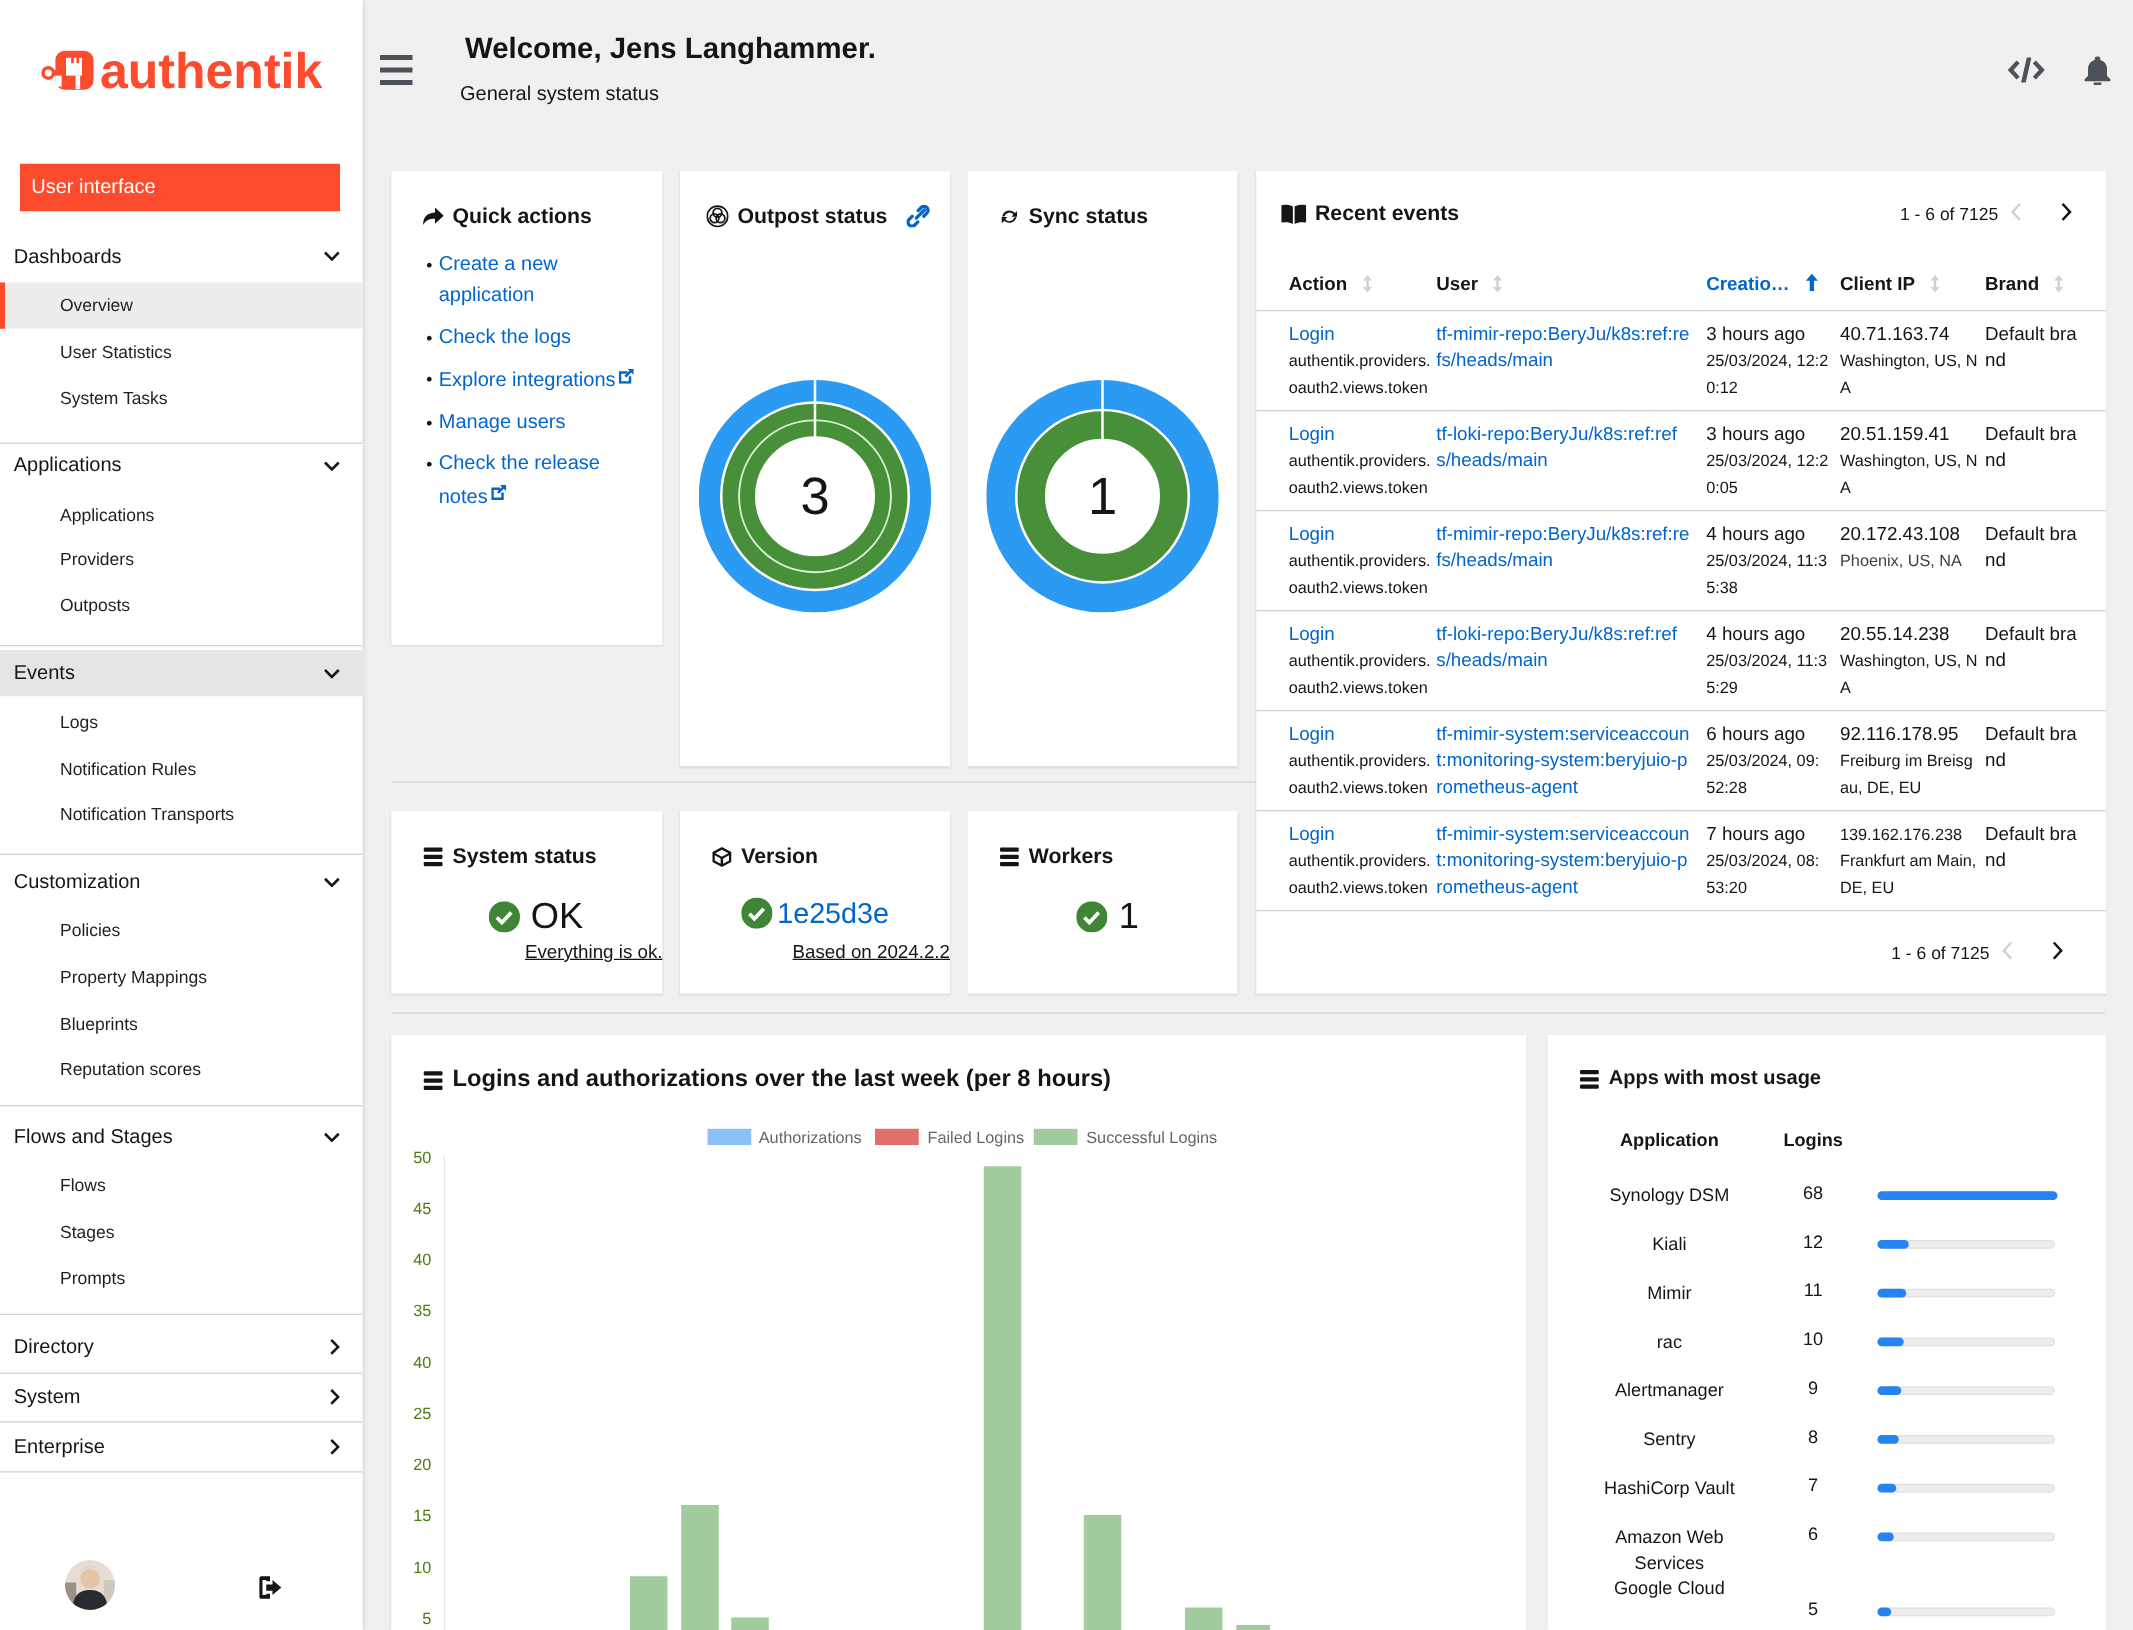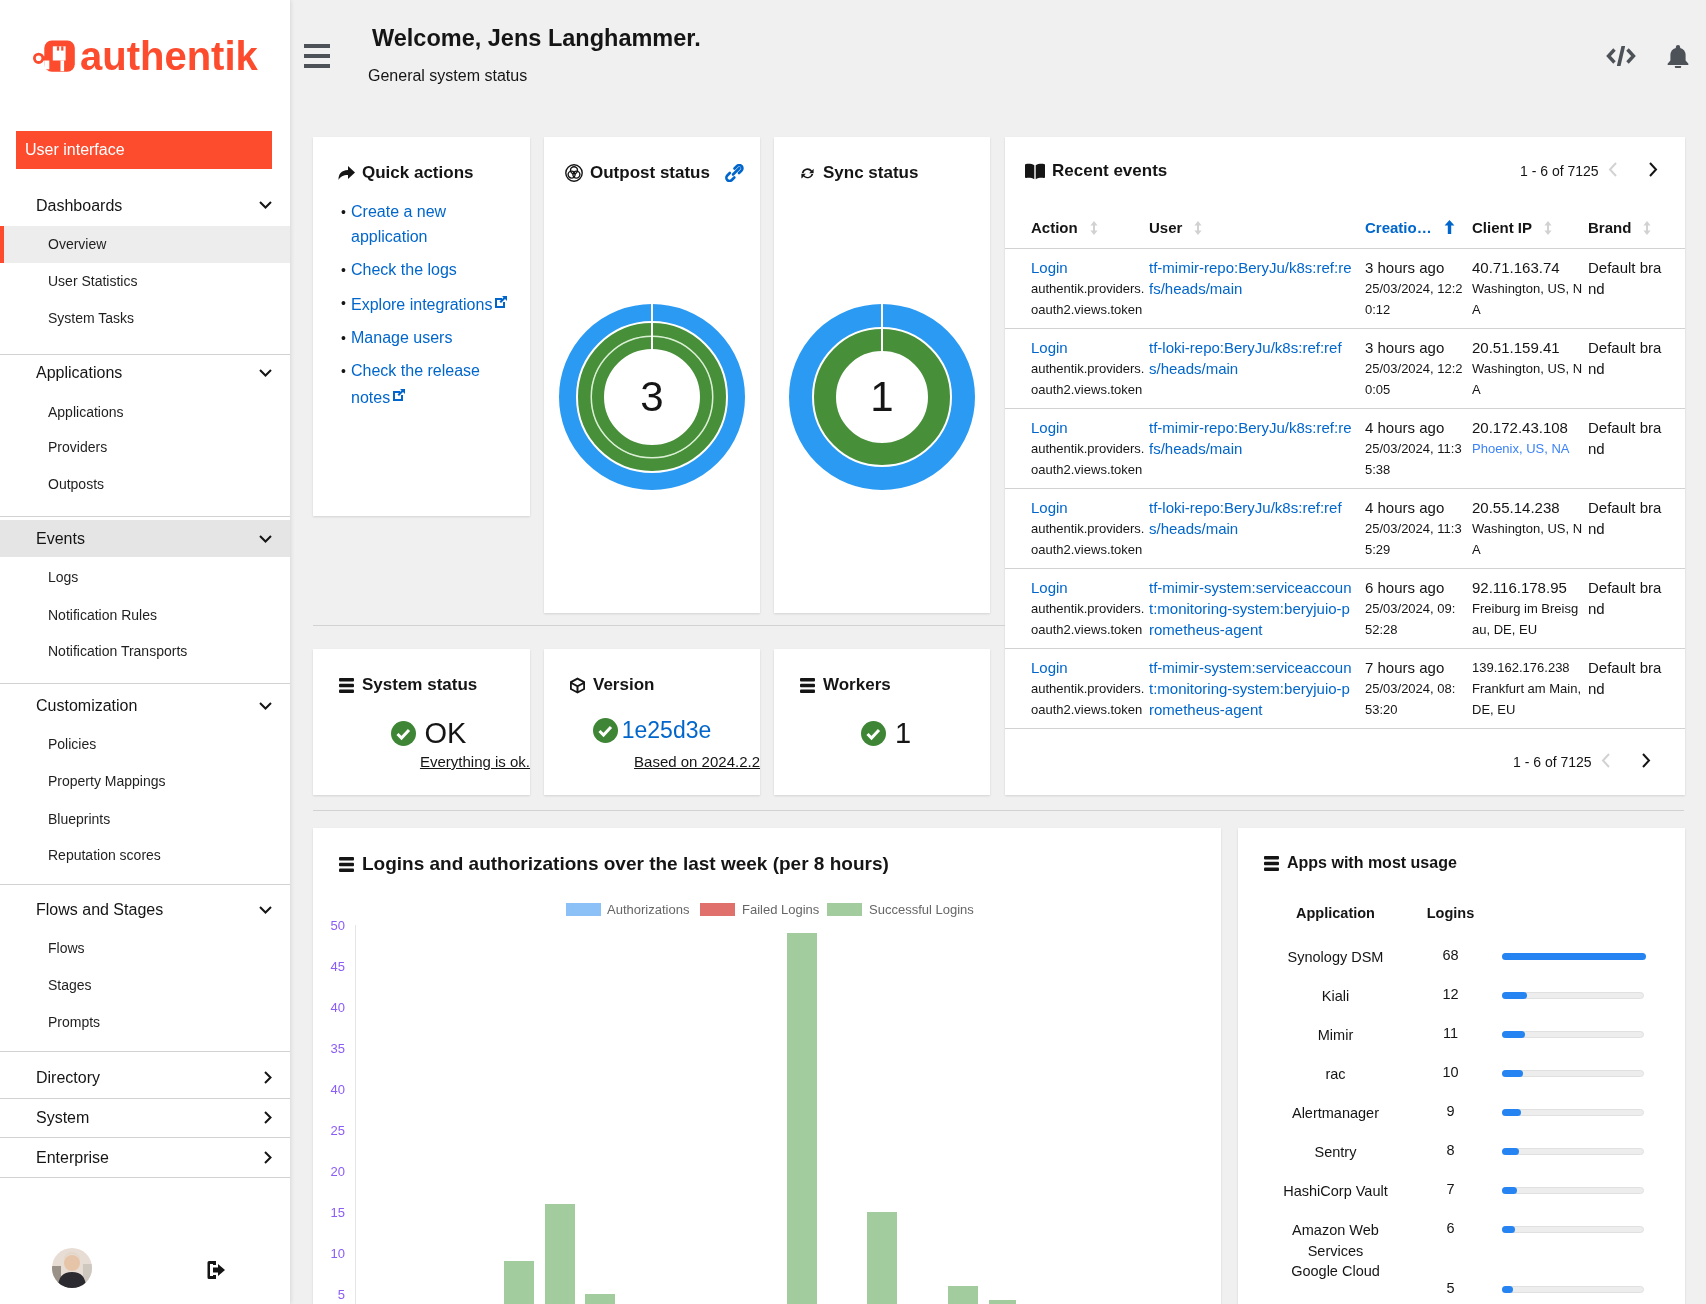--- a/index.html
+++ b/index.html
@@ -5,21 +5,21 @@
 * { margin:0; padding:0; box-sizing:border-box; }
 html,body { width:1706px; height:1304px; overflow:hidden; }
 body { font-family:"Liberation Sans", sans-serif; background:#f0f0f0; color:#151515; position:relative; }
 .abs { position:absolute; }
 
 #sidebar { position:absolute; left:0; top:0; width:290px; height:1304px; background:#fff; z-index:5; box-shadow:1px 0 4px rgba(0,0,0,0.10); }
 #logo { position:absolute; left:30px; top:33px; }
 .uibtn { position:absolute; left:16px; top:131px; width:256px; height:38px; background:#fd4b2d; color:#fff; font-size:16px; line-height:38px; padding-left:9px; }
 .nav { position:absolute; left:0; top:0; width:290px; height:1304px; font-size:16px; }
 .ndiv { position:absolute; left:0; width:290px; height:1px; background:#d2d2d2; }
-.nitem { position:absolute; left:0; width:290px; height:37px; line-height:37px; padding-left:36px; color:#151515; }
+.nitem { position:absolute; left:0; width:290px; height:37px; line-height:37px; padding-left:11px; color:#151515; }
 .nitem .chev { position:absolute; right:18px; top:0; height:37px; display:flex; align-items:center; }
 .nsub { position:absolute; left:0; width:290px; height:37px; line-height:37px; padding-left:48px; font-size:14px; color:#1f1f1f; }
 .nsub.active { background:#ededed; border-left:4px solid #fd4b2d; padding-left:44px; }
 .nitem.active { background:#e5e5e5; }
 #avatar { position:absolute; left:52px; top:1248px; }
 #signout { position:absolute; left:206px; top:1260px; }
 
 #burger { position:absolute; left:304px; top:44px; width:26px; height:24px; }
 #burger div { height:4px; background:#4d5258; margin-bottom:6px; }
 h1.welcome { position:absolute; left:372px; top:25px; font-size:23.5px; font-weight:bold; color:#151515; }
@@ -48,21 +48,21 @@
 .donut { position:absolute; }
 .bignum { font-size:42px; fill:#151515; font-family:"Liberation Sans",sans-serif; }
 
 .statusrow { position:absolute; left:0; width:100%; text-align:center; display:flex; justify-content:center; align-items:center; gap:9px; }
 .ok-big { font-size:29px; color:#151515; }
 .ver-big { font-size:23px; color:#06c; }
 #st2 .statusrow { gap:4px; }
 .status-sub { position:absolute; width:100%; text-align:right; font-size:15px; color:#151515;text-decoration:underline; }
 .pgn { position:absolute; font-size:14px; color:#151515; }
 
-.axislbl { position:absolute; font-size:13px; color:#8b5cf6; text-align:right; width:30px; }
+.axislbl { position:absolute; font-size:13px; color:#4d7c0f; text-align:right; width:30px; }
 .bar { position:absolute; background:#a3cc9e; }
 
 .apps-h { position:absolute; font-size:14.5px; font-weight:bold; color:#151515; }
 .apps-cell { position:absolute; font-size:14.5px; color:#151515; text-align:center; }
 .track { position:absolute; width:142px; height:7px; background:#ededed; border-radius:4px; border:1px solid #e0e0e0; }
 .fill { position:absolute; height:7px; background:#2684f2; border-radius:4px; top:-1px; left:-1px; }
 </style>
 </head>
 <body>
 <div id="sidebar">
@@ -397,21 +397,21 @@
           <div style="font-size:15px; line-height:21px; white-space:nowrap; color:#06c;">Login</div>
           <div style="font-size:13px; line-height:21px; white-space:nowrap; color:#151515;">authentik.providers.<br>oauth2.views.token</div>
         </div>
 <div class="abs" style="left:144px; top:8px; width:210px; font-size:15px; line-height:21px; white-space:nowrap; color:#06c;">tf-mimir-repo:BeryJu/k8s:ref:re<br>fs/heads/main</div>
 <div class="abs" style="left:360px; top:8px; width:104px;">
           <div style="font-size:15px; line-height:21px; white-space:nowrap; color:#151515;">4 hours ago</div>
           <div style="font-size:13px; line-height:21px; white-space:nowrap; color:#151515;">25/03/2024, 11:3<br>5:38</div>
         </div>
 <div class="abs" style="left:467px; top:8px; width:112px;">
           <div style="font-size:15px; line-height:21px; white-space:nowrap; color:#151515;">20.172.43.108</div>
-          <div style="font-size:13px; line-height:21px; white-space:nowrap; color:#3b82f6;">Phoenix, US, NA</div>
+          <div style="font-size:13px; line-height:21px; white-space:nowrap; color:#404040;">Phoenix, US, NA</div>
         </div>
 <div class="abs" style="left:583px; top:8px; width:95px; font-size:15px; line-height:21px; white-space:nowrap; color:#151515;">Default bra<br>nd</div>
 </div>
 <div class="abs" style="left:0; top:278px; width:680px; height:80px; border-bottom:1px solid #d2d2d2;">
 <div class="abs" style="left:26px; top:8px; width:112px;">
           <div style="font-size:15px; line-height:21px; white-space:nowrap; color:#06c;">Login</div>
           <div style="font-size:13px; line-height:21px; white-space:nowrap; color:#151515;">authentik.providers.<br>oauth2.views.token</div>
         </div>
 <div class="abs" style="left:144px; top:8px; width:210px; font-size:15px; line-height:21px; white-space:nowrap; color:#06c;">tf-loki-repo:BeryJu/k8s:ref:ref<br>s/heads/main</div>
 <div class="abs" style="left:360px; top:8px; width:104px;">

